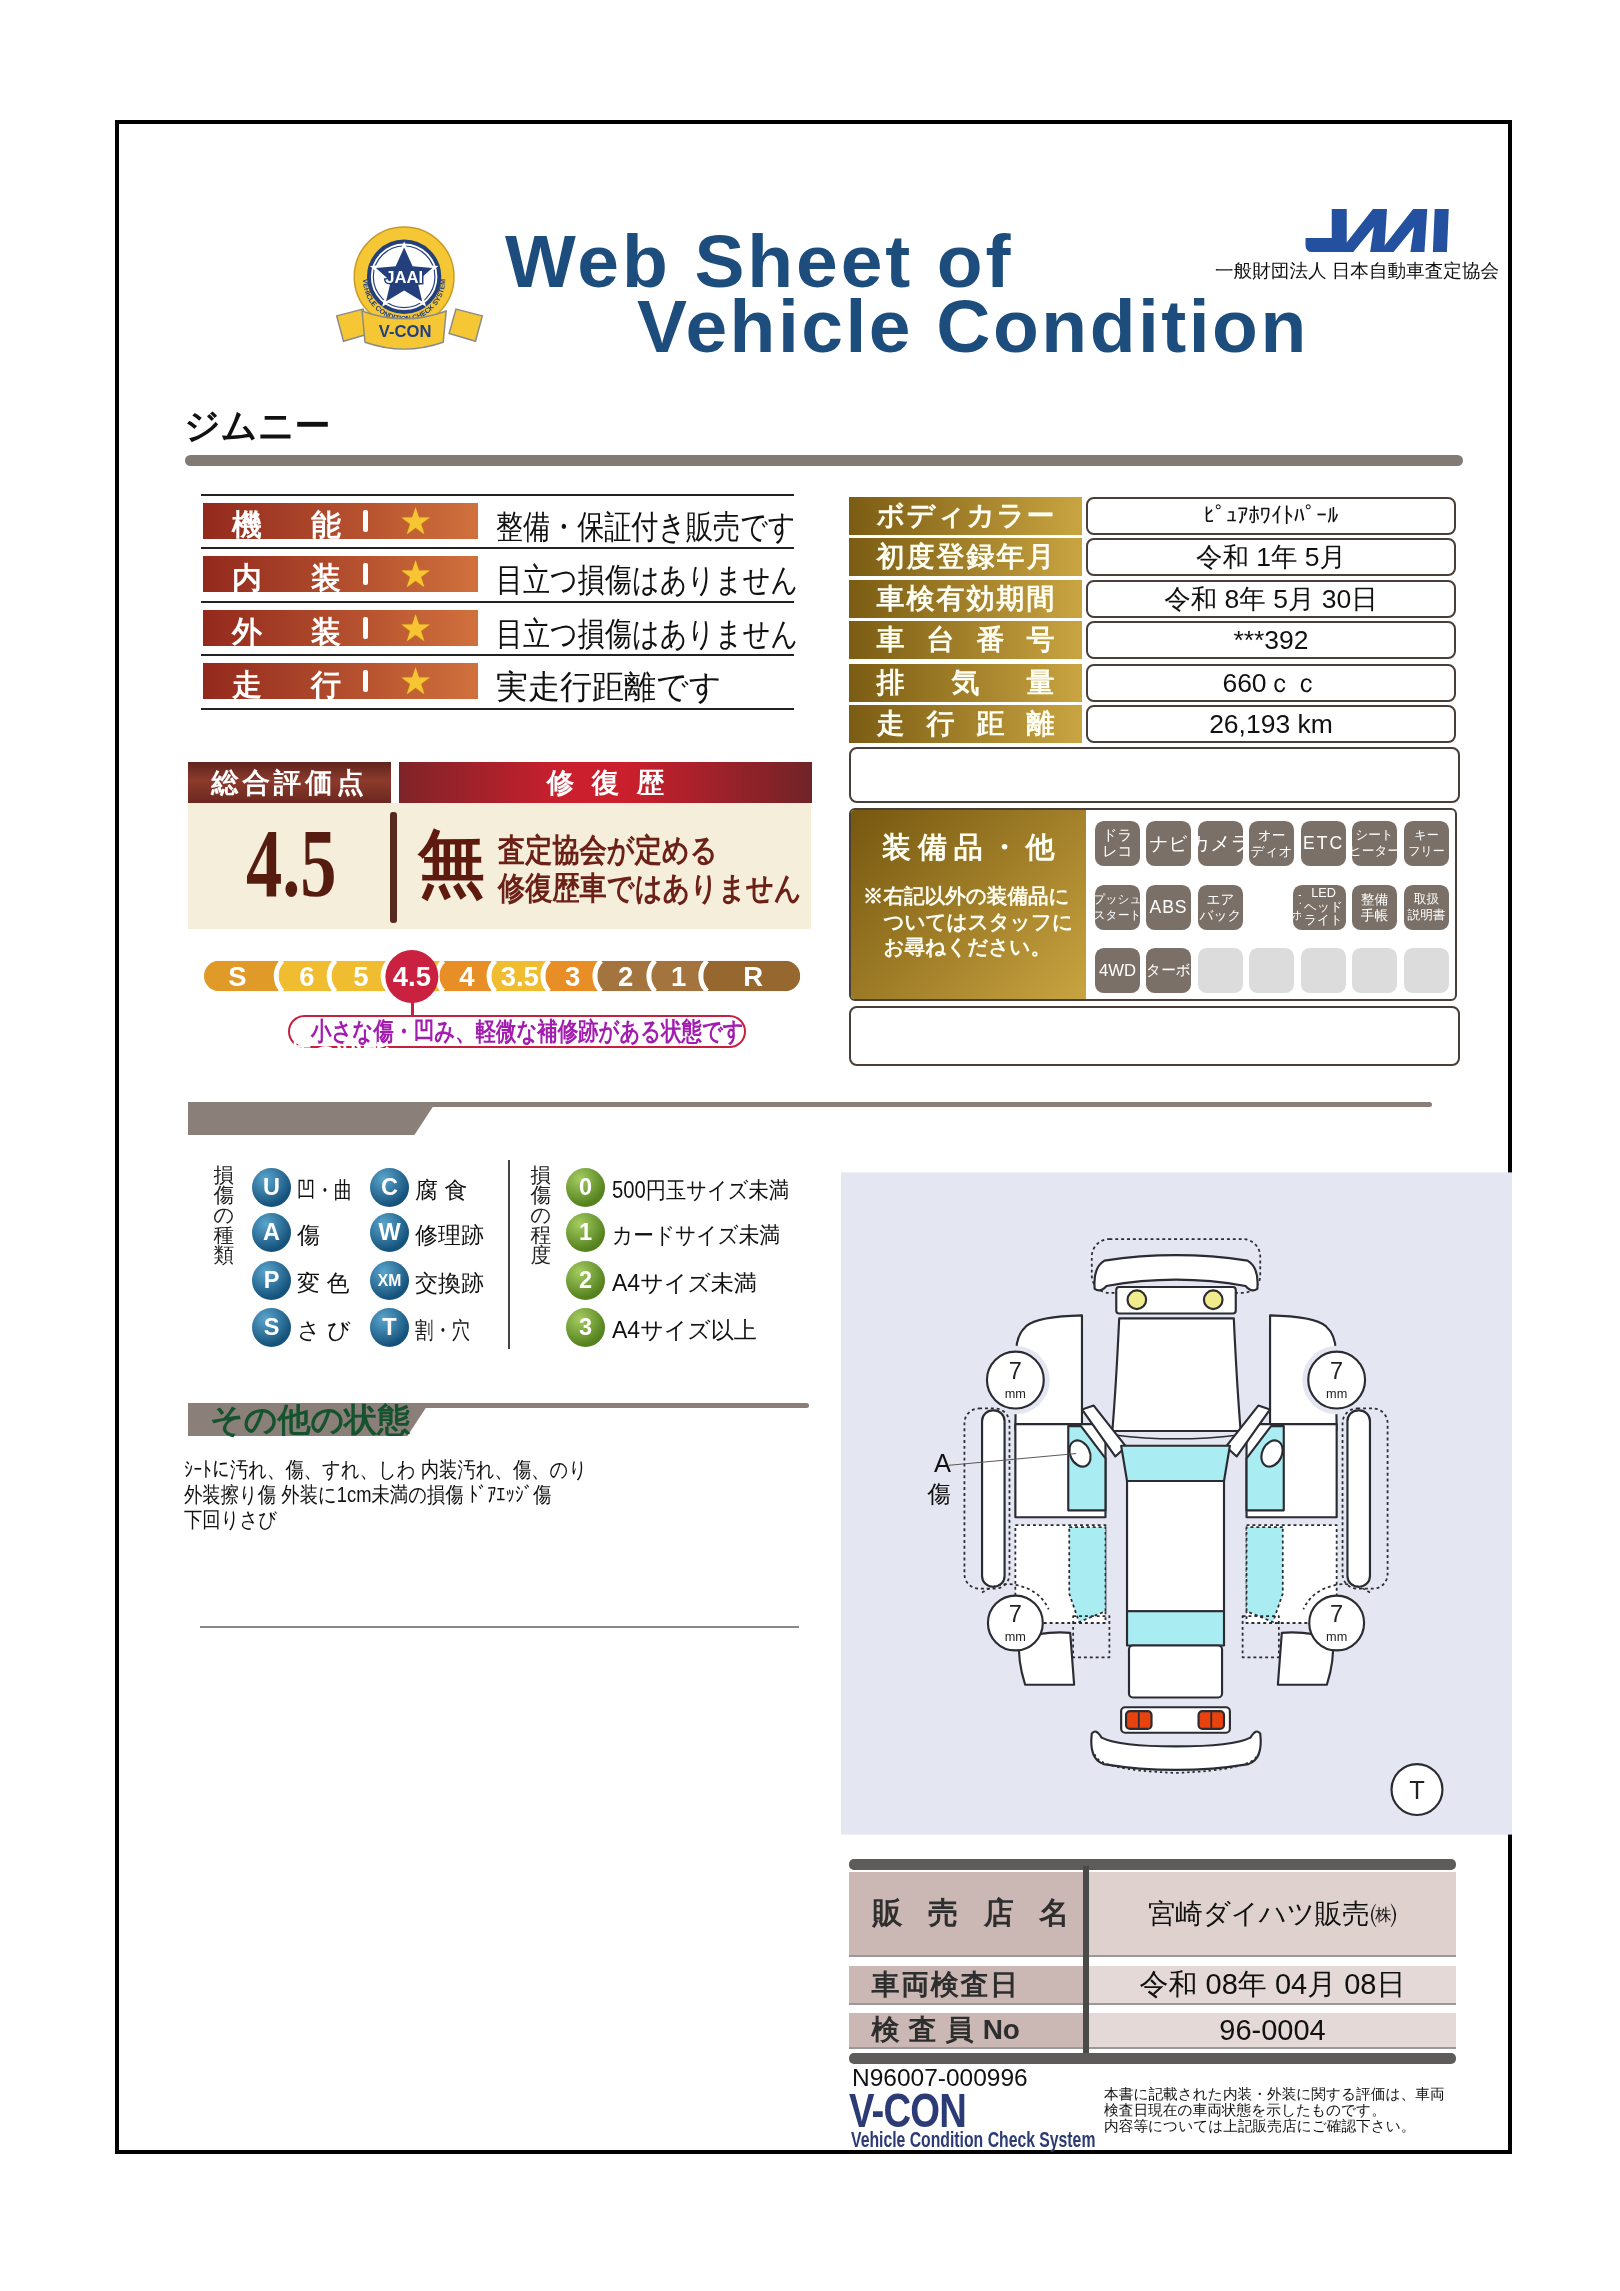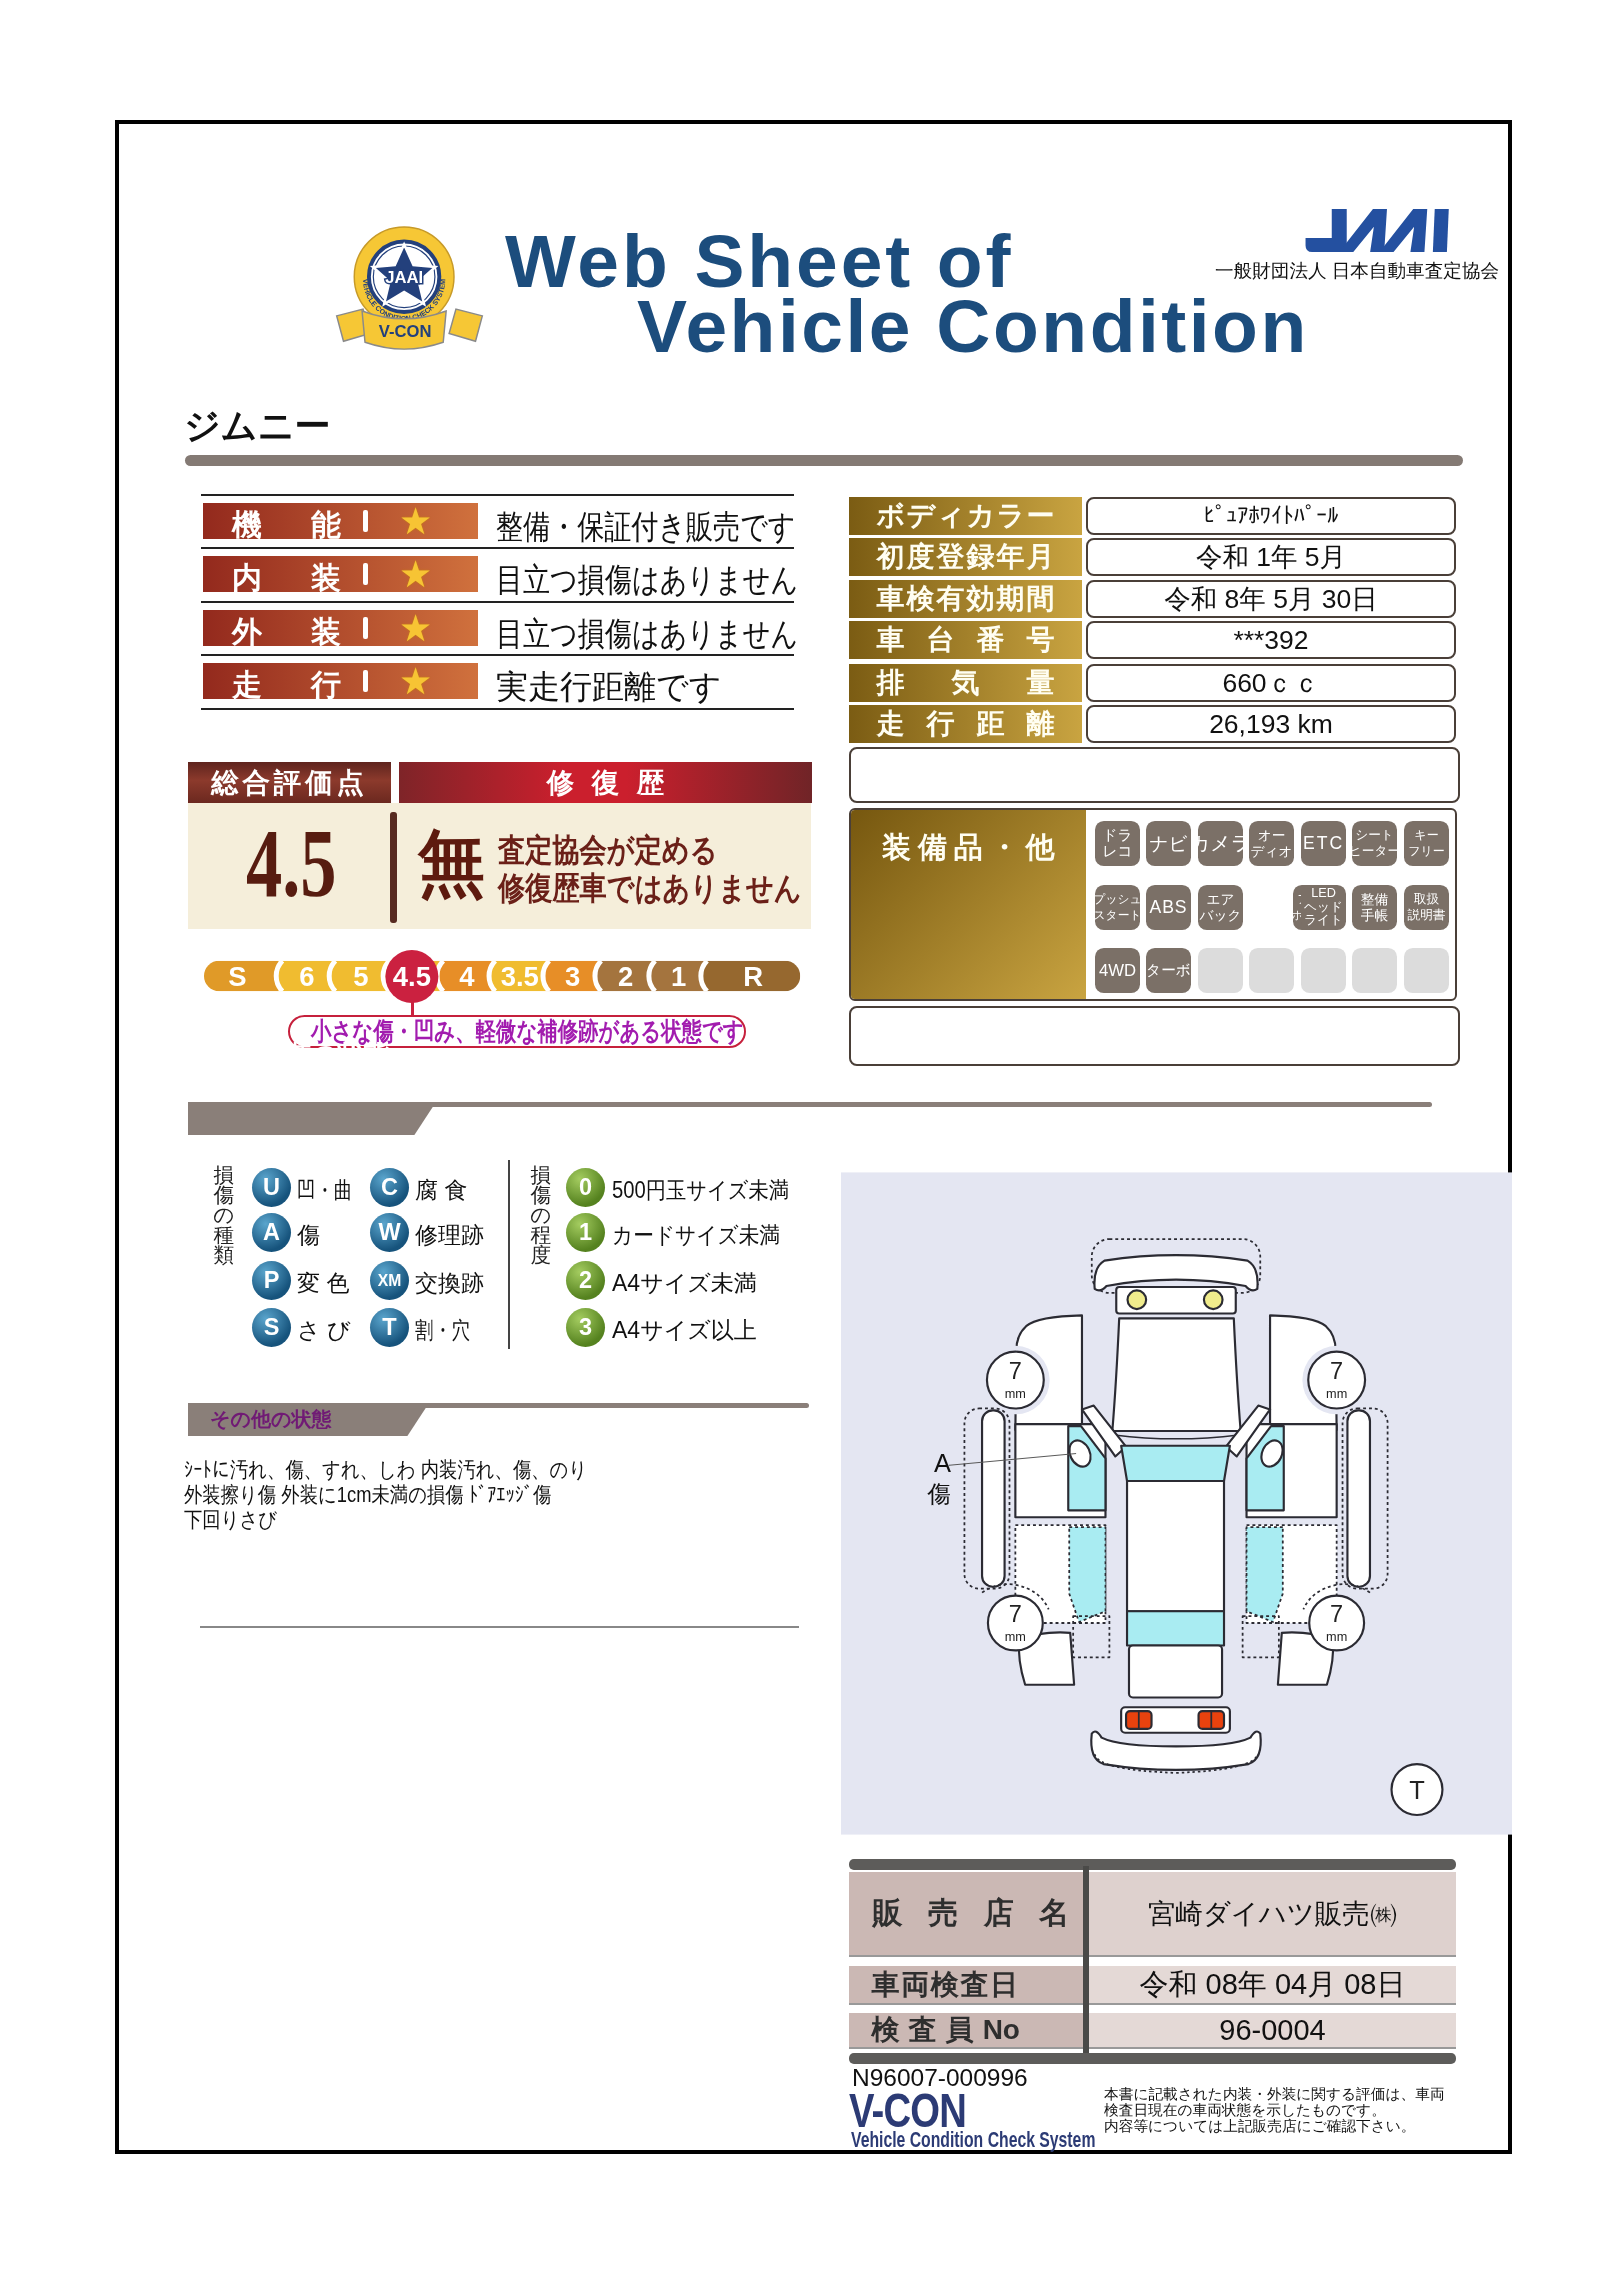--- a/index.html
+++ b/index.html
@@ -223,20 +223,21 @@
 <div class="abs gval" style="top:705px;">26,193 km</div>
 
 <div class="abs" style="left:849px;top:747px;width:611px;height:56px;background:#fff;border:2px solid #4a3f38;border-radius:7.8px;box-sizing:border-box;"></div>
 
 <div class="abs" style="left:849px;top:808px;width:608px;height:193px;border:2px solid #4a3f38;border-radius:5.9px;box-sizing:border-box;background:#fff;overflow:hidden;">
 
   <div style="position:absolute;left:0;top:0;width:235px;height:100%;background:linear-gradient(135deg,#76570f,#c9a441);"></div>
 
   <div style="position:absolute;left:31px;top:17.6px;color:#fffef2;font-size:29px;font-weight:bold;letter-spacing:6.9px;">装備品・他</div>
 
+  <div style="position:absolute;left:11.8px;top:73px;color:#fffef2;font-size:20.6px;font-weight:bold;line-height:25.5px;white-space:nowrap;">※右記以外の装備品に<br>　ついてはスタッフに<br>　お尋ねください。</div>
 </div>
 
 <div class="abs badge" style="left:1095px;top:821px;font-size:14.7px;">ドラ<br>レコ</div>
 <div class="abs badge" style="left:1146px;top:821px;font-size:18.6px;">ナビ</div>
 <div class="abs badge" style="left:1198px;top:821px;font-size:20px;">カメラ</div>
 <div class="abs badge" style="left:1249px;top:821px;font-size:13.7px;">オー<br>ディオ</div>
 <div class="abs badge" style="left:1301px;top:821px;font-size:17.6px;letter-spacing:2px;">ETC</div>
 <div class="abs badge" style="left:1352px;top:821px;font-size:12.7px;">シート<br>ヒーター</div>
 <div class="abs badge" style="left:1404px;top:821px;font-size:12px;">キー<br>フリー</div>
 
@@ -304,21 +305,21 @@
 <div class="abs lgt" style="left:612px;top:1220px;"><span class="sx" style="transform:scaleX(0.9);">カードサイズ未満</span></div>
 
 <div class="abs lgg" style="left:566px;top:1261px;font-size:23.5px;">2</div>
 <div class="abs lgt" style="left:612px;top:1268px;">A4サイズ未満</div>
 
 <div class="abs lgg" style="left:566px;top:1308px;font-size:23.5px;">3</div>
 <div class="abs lgt" style="left:612px;top:1315px;">A4サイズ以上</div>
 
 <div class="abs" style="left:188px;top:1403px;width:621px;height:4.9px;background:#8a7f79;border-radius:0 2.9px 2.9px 0;"></div>
 <div class="abs" style="left:188px;top:1403px;width:241px;height:33px;background:#8a7f79;clip-path:polygon(0 0,100% 0,calc(100% - 21.6px) 100%,0 100%);"></div>
-<div class="abs" style="left:210px;top:1403px;height:33px;line-height:33px;font-size:20px;font-weight:bold;color:#701a75;">その他の状態</div>
+<div class="abs" style="left:210px;top:1403px;height:33px;line-height:33px;font-size:33px;font-weight:bold;color:#14532d;">その他の状態</div>
 
 <div class="abs" style="left:184px;top:1457px;font-size:21.6px;color:#111;line-height:25px;white-space:nowrap;"><span class="sx" style="transform:scaleX(0.85);">ｼｰﾄに汚れ、傷、すれ、しわ 内装汚れ、傷、のり<br>外装擦り傷 外装に1cm未満の損傷 ﾄﾞｱｴｯｼﾞ傷<br>下回りさび</span></div>
 
 <div class="abs" style="left:200px;top:1626px;width:599px;height:2px;background:#888;"></div>
 
 <svg class="abs" style="left:841px;top:1172px" width="671" height="663" viewBox="0 0 685 676">
 
   <rect x="0" y="0" width="685" height="676" fill="#e4e6f2"></rect>
   <g stroke="#2b2b33" stroke-width="2.2" fill="#fff" stroke-linejoin="round">
 

